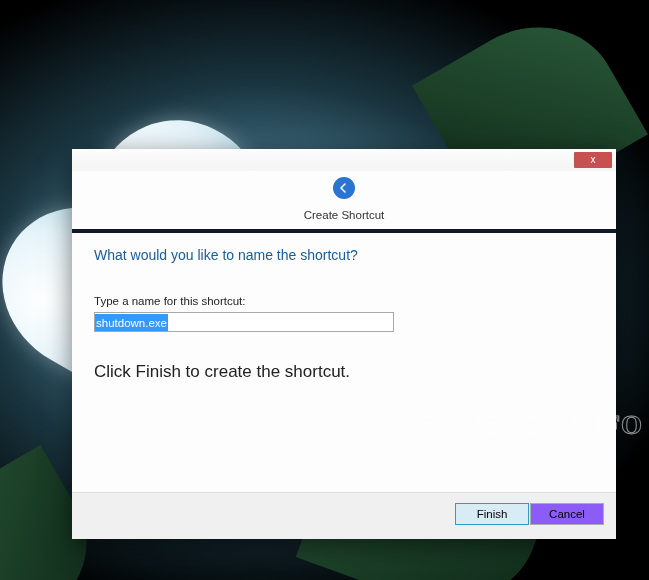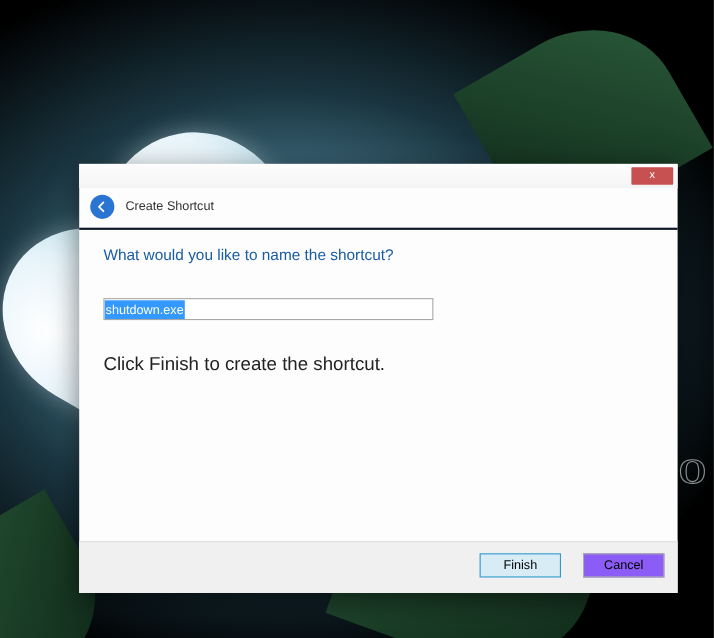--- a/index.html
+++ b/index.html
@@ -37,21 +37,21 @@
     }
     .l1 { width: 220px; height: 180px; left: 350px; top: 360px; transform: rotate(20deg); }
     .l2 { width: 180px; height: 150px; left: -60px; top: 420px; transform: rotate(-30deg); }
     .l3 { width: 160px; height: 180px; left: 480px; top: -40px; transform: rotate(60deg); }
 
     .watermark {
       position: absolute;
       right: 6px;
       top: 410px;
       font-family: "Times New Roman", serif;
-      font-size: 32px;
+      font-size: 27px;
       font-weight: bold;
       letter-spacing: 1px;
       color: transparent;
       -webkit-text-stroke: 1px rgba(255,255,255,0.55);
       pointer-events: none;
     }
 
     .dialog {
       position: absolute;
       left: 72px;
@@ -82,21 +82,22 @@
       font-size: 10px;
       line-height: 1;
       cursor: pointer;
       border-radius: 1px;
     }
     .header-row {
       display: flex;
       align-items: center;
       padding: 6px 10px 8px 10px;
       gap: 10px;
-      border-bottom: 2px solid #0f172a;
+      border-bottom: 4px solid #0f172a;
+      flex-direction: column;
     }
     .back-btn {
       width: 22px;
       height: 22px;
       border-radius: 50%;
       background: #2a75d1;
       display: flex;
       align-items: center;
       justify-content: center;
       cursor: pointer;
@@ -139,21 +140,21 @@
       overflow: hidden;
       text-decoration: underline;
     }
     .instruction {
       font-size: 17px;
       color: #222;
     }
     .button-row {
       display: flex;
       justify-content: flex-end;
-      gap: 20px;
+      gap: 1px;
       padding: 10px 12px 14px 12px;
       background: #f0f0f0;
       border-top: 1px solid #dcdcdc;
     }
     .btn {
       min-width: 74px;
       height: 22px;
       font-size: 11.5px;
       font-family: inherit;
       border: 1px solid #acacac;
@@ -192,20 +193,21 @@
       <svg width="12" height="12" viewBox="0 0 12 12">
         <path d="M7 2 L3 6 L7 10" stroke="#fff" stroke-width="1.6" fill="none" stroke-linecap="round" stroke-linejoin="round"></path>
       </svg>
     </div>
     <span class="wizard-title">Create Shortcut</span>
   </div>
 
   <div class="content">
     <div class="heading">What would you like to name the shortcut?</div>
 
+    <div class="label">Type a name for this shortcut:</div>
 
     <div class="input-wrapper">
       <span class="text-selection">shutdown.exe</span>
     </div>
 
     <div class="instruction">Click Finish to create the shortcut.</div>
   </div>
 
   <div class="button-row">
     <button class="btn primary">Finish</button>

